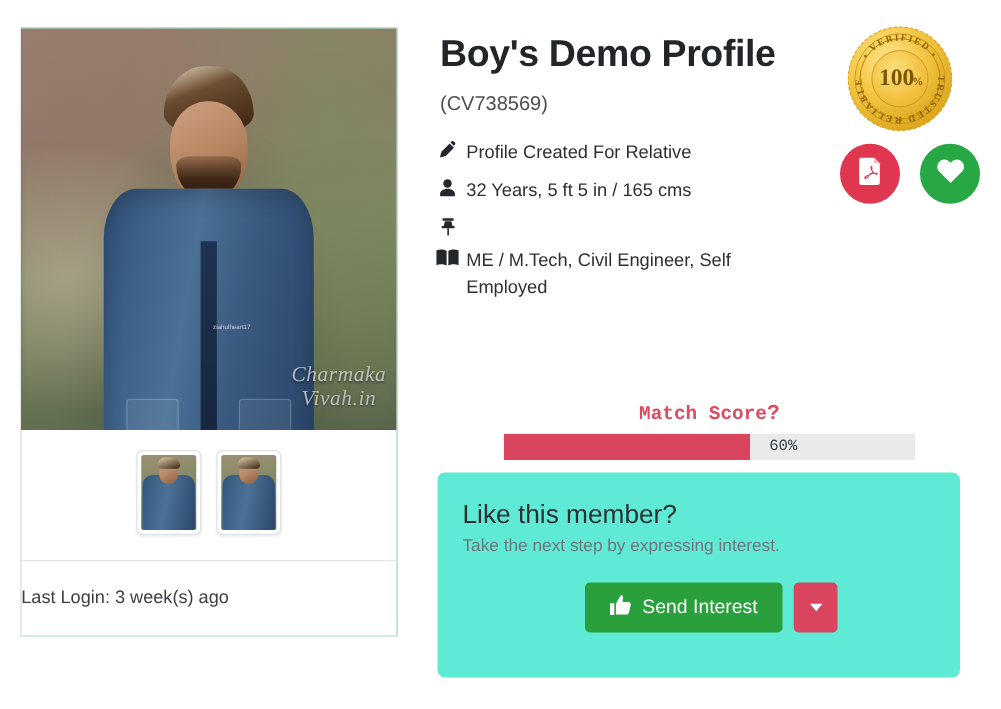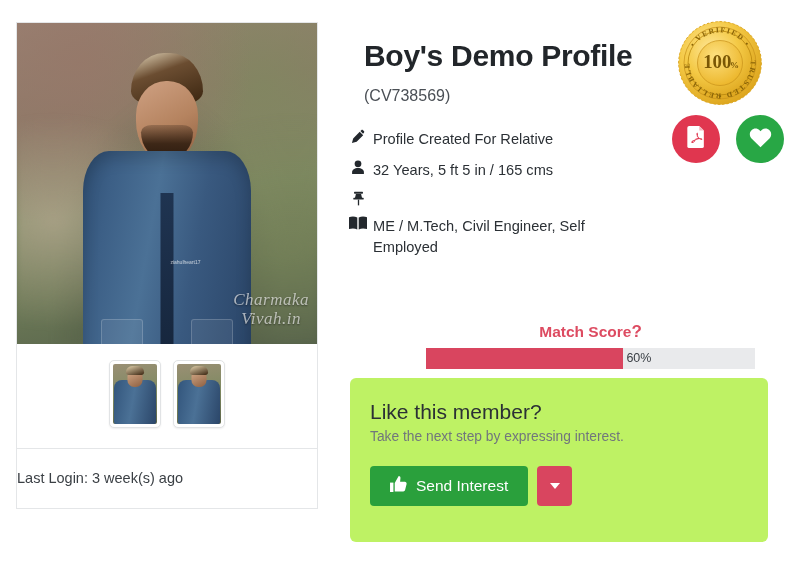--- a/index.html
+++ b/index.html
@@ -235,21 +235,21 @@
     top: 22px;
     width: 437px;
   }
   .title {
     font-size: 30px;
     font-weight: bold;
     line-height: 35px;
     letter-spacing: -.3px;
     color: #22262a;
     max-width: 300px;
-    margin: 16px;
+    margin: 4px;
   }
   .cv-id {
     font-size: 16px;
     font-weight: normal;
     color: #4a4f55;
     letter-spacing: 0;
     white-space: nowrap;
   }
 
   .detail-list {
@@ -300,23 +300,24 @@
     align-items: center;
     justify-content: center;
     cursor: pointer;
   }
   .round-btn.pdf { background: #e0364f; }
   .round-btn.fav { background: #28a745; }
 
   
   .match-wrap {
     position: absolute;
-    left: 426px;
+    left: 403px;
     top: 322px;
     width: 329px;
+    font-family: Liberation Mono, monospace;
   }
   .match-label {
     text-align: center;
     color: #dd4b61;
     font-size: 15.5px;
     font-weight: bold;
     margin-bottom: 6px;
   }
   .match-label .q {
     font-size: 17px;
@@ -335,50 +336,51 @@
     bottom: 0;
     background: #d9455f;
   }
   .bar-text {
     position: absolute;
     top: 0;
     height: 21px;
     line-height: 21px;
     font-size: 12.5px;
     color: #3b4046;
-    padding-left: 3px;
+    padding-left: 15px;
   }
 
   
   .like-panel {
     position: absolute;
     left: 350px;
     top: 378px;
     width: 418px;
     height: 164px;
-    background: #bef264;
+    background: #5eead4;
     border-radius: 6px;
     box-sizing: border-box;
     padding: 22px 0 0 20px;
   }
   .like-title {
     font-size: 21px;
     color: #2b3035;
     margin: 0 0 5px;
     font-weight: normal;
   }
   .like-sub {
     font-size: 13.8px;
     color: #71767c;
     margin: 0 0 22px;
   }
   .btn-row {
     display: flex;
     align-items: stretch;
     gap: 9px;
+    justify-content: center;
   }
   .btn-send {
     background: #2aa03c;
     color: #fff;
     border: none;
     border-radius: 4px;
     font-size: 15.5px;
     font-family: "Liberation Sans", sans-serif;
     padding: 0 20px;
     height: 40px;

